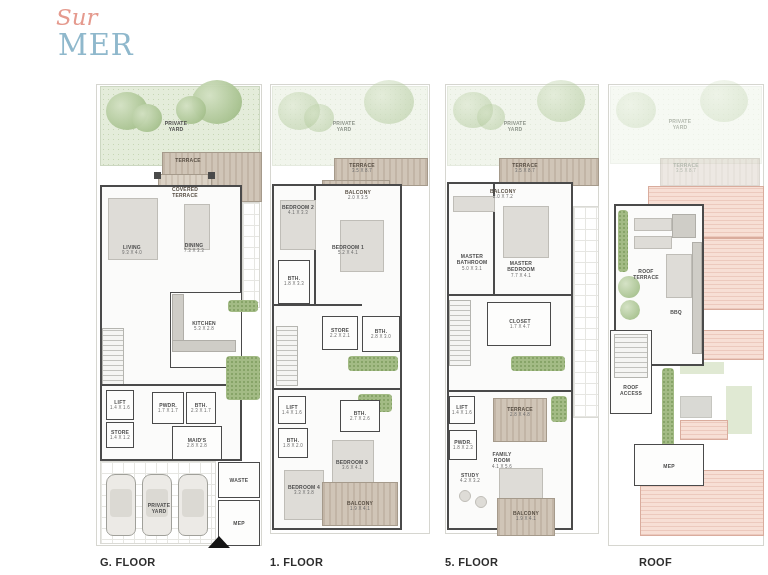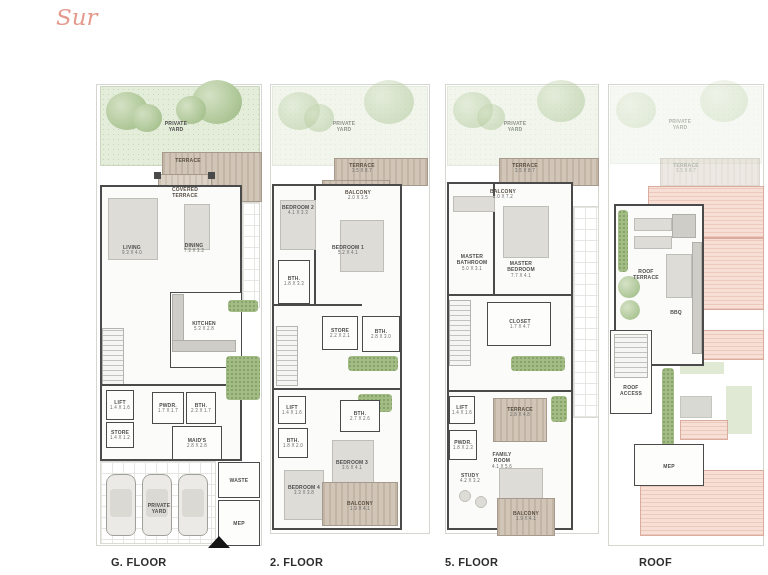--- a/index.html
+++ b/index.html
@@ -46,20 +46,21 @@
   .rl.ghost .nm,.rl.ghost .dm{color:#b3b9ae;}
   .rl.woodlbl .nm{color:#564d42;}
   
   .flabel{position:absolute;top:556px;font-size:11px;font-weight:700;color:#2d2d2d;letter-spacing:.3px;}
 </style>
 </head>
 <body>
 
 <div class="logo">
   <span class="sur">Sur</span>
+  <span class="mer">MER</span>
 </div>
 
 <div class="plan" style="left:96px;top:78px;width:168px;height:470px">
   <div class="lot" style="left:0;top:6px;width:166px;height:462px"></div>
   <div class="yard" style="left:4px;top:8px;width:160px;height:80px"></div>
   <div class="tree" style="left:10px;top:14px;width:42px;height:38px"></div>
   <div class="tree" style="left:36px;top:26px;width:30px;height:28px"></div>
   <div class="tree" style="left:96px;top:2px;width:50px;height:44px"></div>
   <div class="tree" style="left:80px;top:18px;width:30px;height:28px"></div>
   <div class="rl" style="left:80px;top:48px">
@@ -383,16 +384,16 @@
 ACCESS</span>
     </div>
   <div class="hedge" style="left:54px;top:290px;width:12px;height:104px"></div>
 
   <div class="room" style="left:26px;top:366px;width:70px;height:42px"></div>
   <div class="rl" style="left:61px;top:388px">
       <span class="nm">MEP</span>
     </div>
 </div>
 
-<div class="flabel" style="left:111px">G. FLOOR</div>
-<div class="flabel" style="left:270px">2. FLOOR</div>
+<div class="flabel" style="left:100px">G. FLOOR</div>
+<div class="flabel" style="left:270px">1. FLOOR</div>
 <div class="flabel" style="left:445px">5. FLOOR</div>
 <div class="flabel" style="left:639px">ROOF</div>
 
 </body></html>

